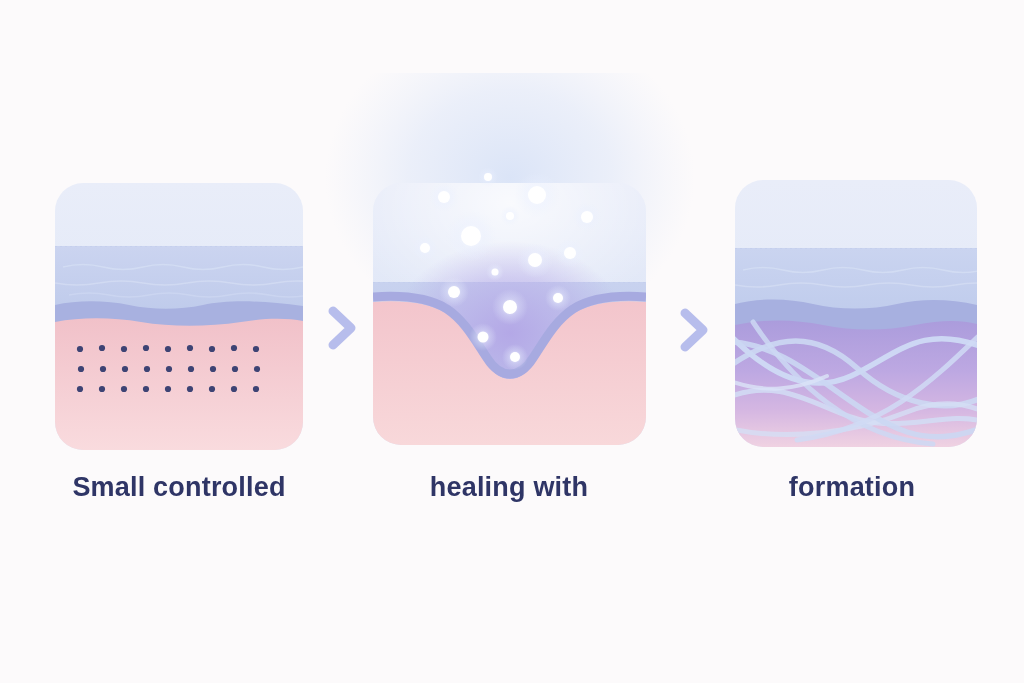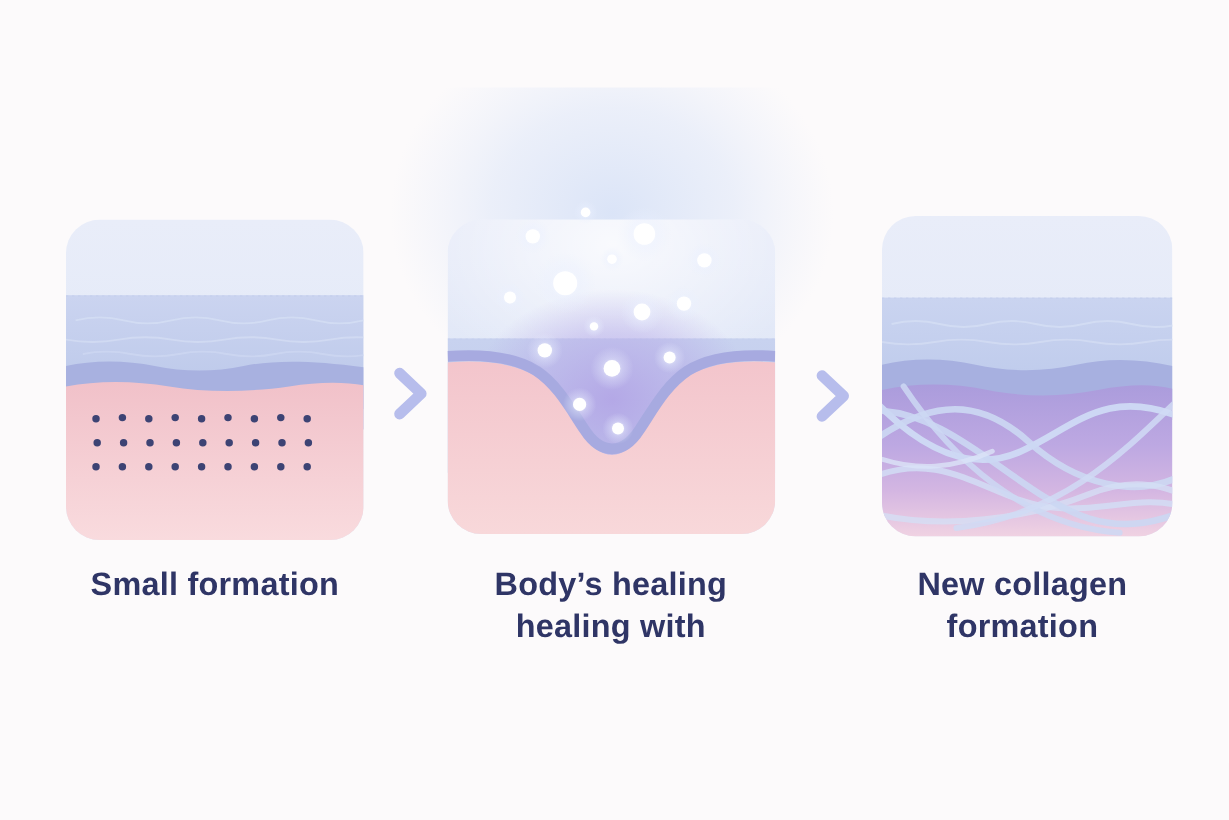--- a/index.html
+++ b/index.html
@@ -274,24 +274,22 @@
           <path d="M-8,162 C60,162 112,232 172,252 C207,263 235,252 250,247" stroke="#cbd7f3" stroke-width="5.5" opacity="0.9"></path>
           <path d="M18,142 C58,202 118,258 198,264" stroke="#ccd8f3" stroke-width="5" opacity="0.85"></path>
           <path d="M250,150 C200,198 152,248 62,260" stroke="#d0dbf4" stroke-width="5" opacity="0.85"></path>
           <path d="M-8,200 C30,214 60,210 92,196" stroke="#dbe4f7" stroke-width="4" opacity="0.8"></path>
         </g>
       </g>
     </svg>
   </div>
 
   <div class="caption" id="cap1">
-    <span>Small formation</span>
+    <span>Small controlled</span>
   </div>
   <div class="caption" id="cap2">
-    <span>Body’s healing</span>
     <span>healing with</span>
   </div>
   <div class="caption" id="cap3">
-    <span>New collagen</span>
     <span>formation</span>
   </div>
 
 </div>
 
 </body></html>

